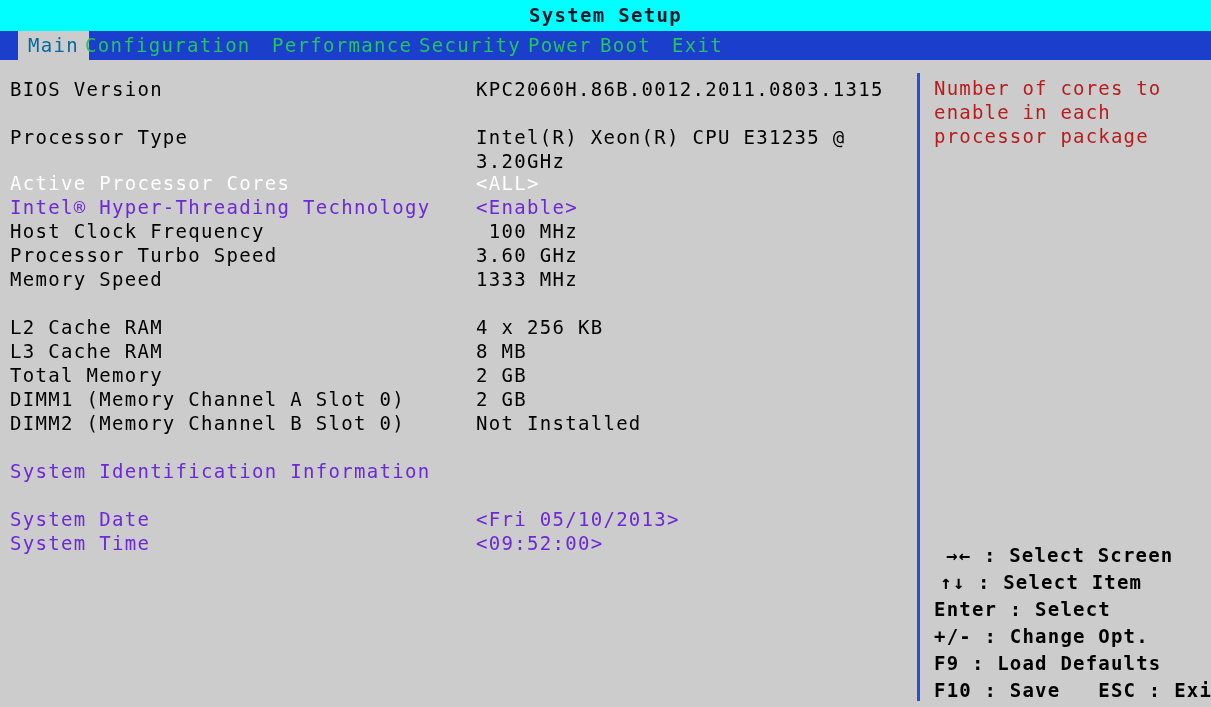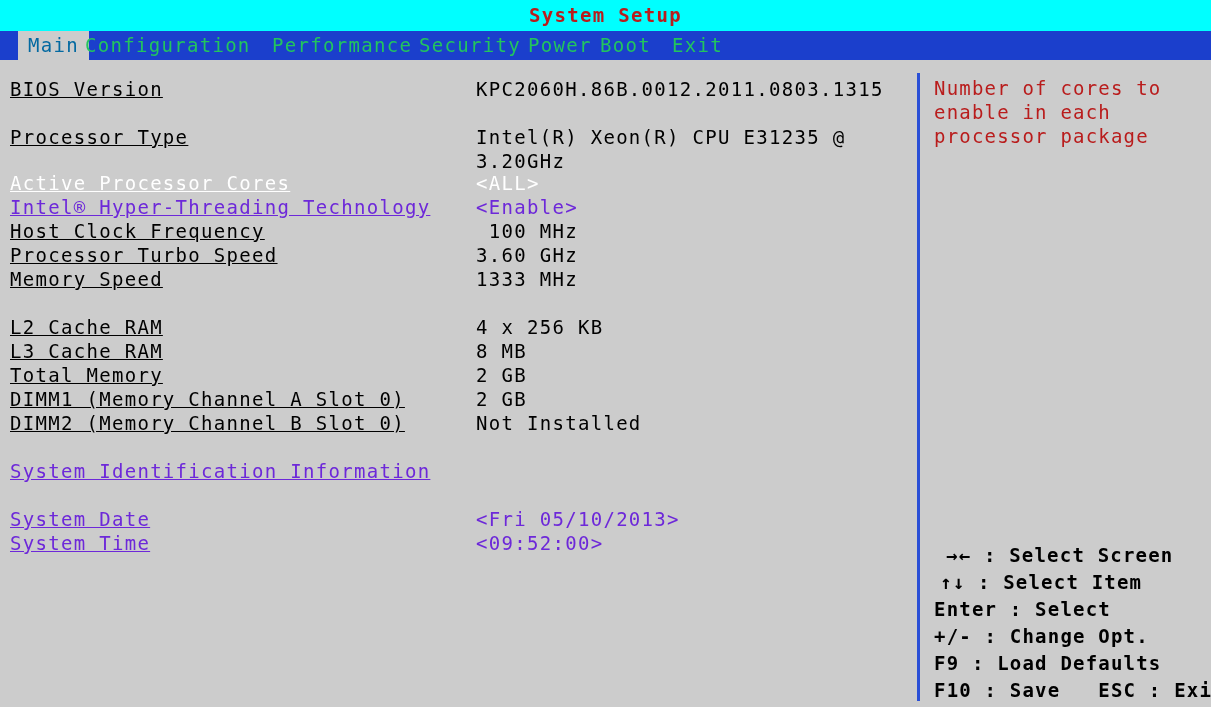--- a/index.html
+++ b/index.html
@@ -28,21 +28,21 @@
     background: #00ffff;
   }
   #titlebar .title-text {
     position: absolute;
     left: 0; top: 0;
     width: 1211px;
     text-align: center;
     line-height: 31px;
     font-size: 19px;
     letter-spacing: 1.3px;
-    color: #b91c1c;
+    color: #0f172a;
     font-weight: bold;
     white-space: pre;
   }
 
   
   #menubar {
     position: absolute;
     left: 0; top: 31px;
     width: 1211px; height: 29px;
     background: #1b3fcc;
@@ -90,21 +90,20 @@
     line-height: 24px;
     white-space: pre;
     font-size: 19px;
     letter-spacing: 1.3px;
   }
   .row .label {
     position: absolute;
     left: 10px;
     top: 0;
     white-space: pre;
-    text-decoration: underline;
   }
   .row .value {
     position: absolute;
     left: 476px;
     top: 0;
     white-space: pre;
   }
   .row .value2 {
     position: absolute;
     left: 476px;

